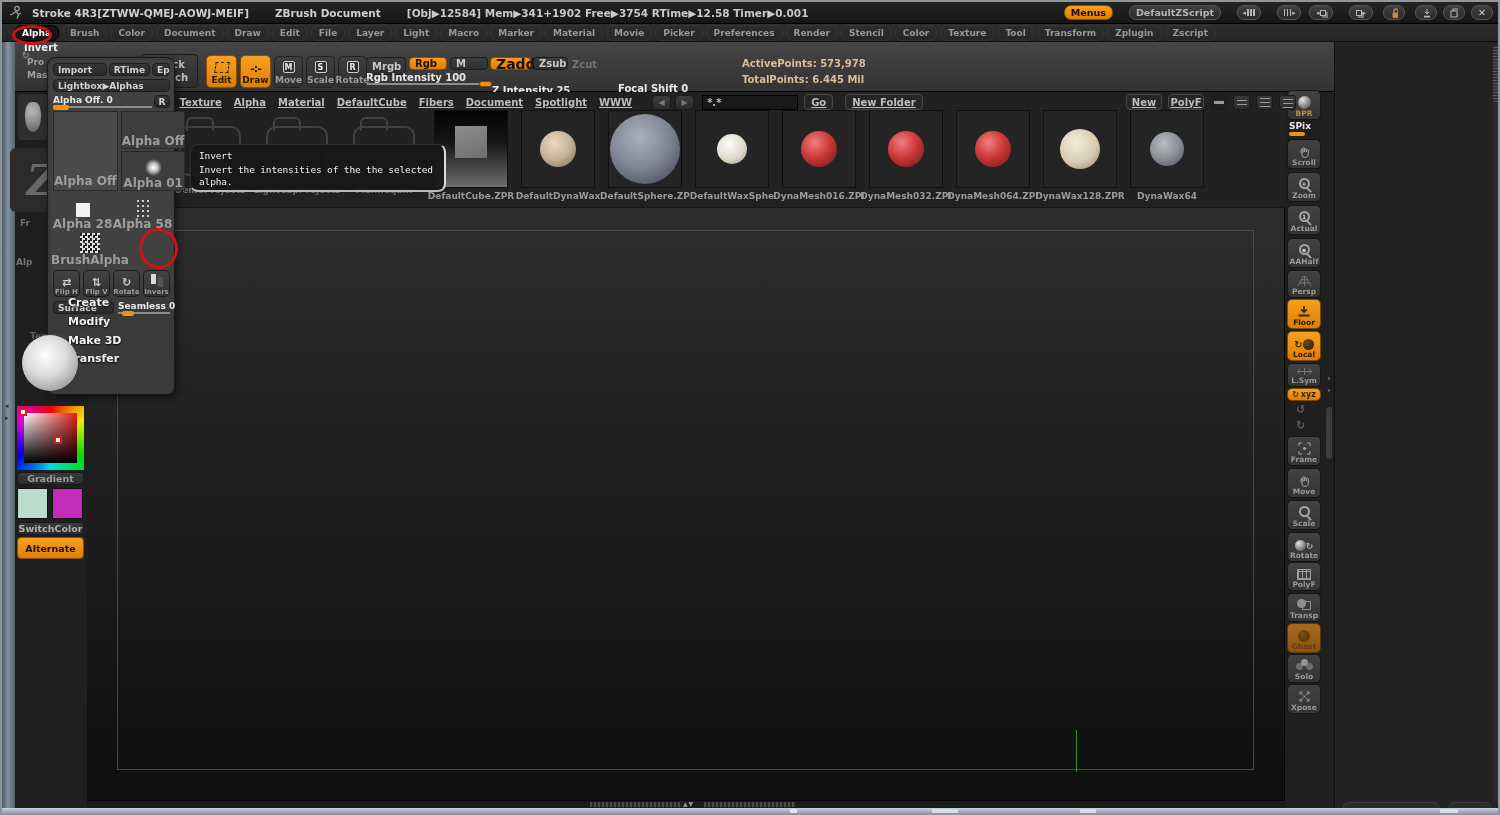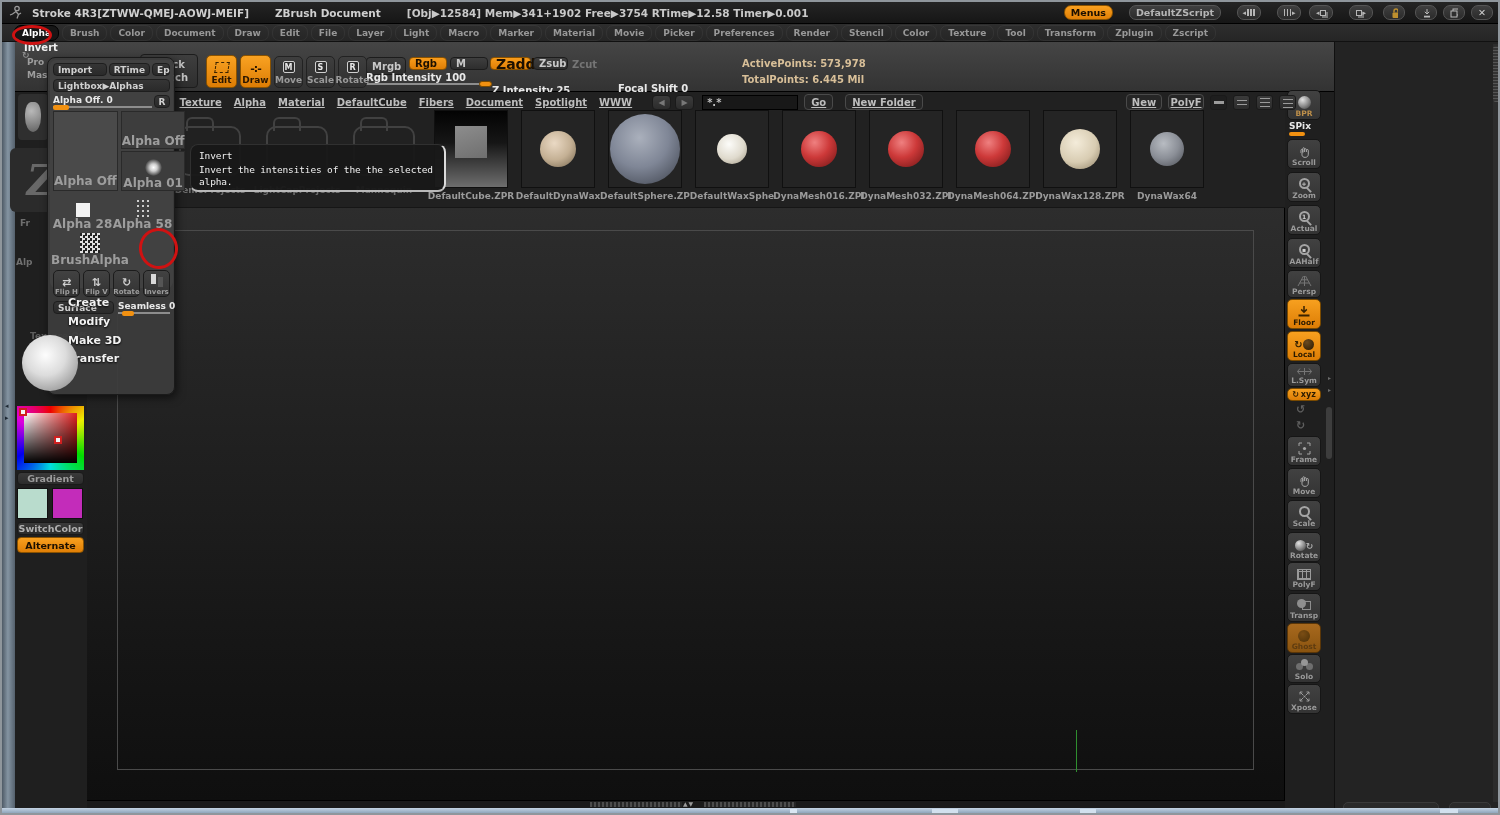--- a/index.html
+++ b/index.html
@@ -370,21 +370,21 @@
 
   <div class="abs pickwrap">
       <div class="satsq"></div>
     </div>
   <div class="abs selbox" style="left:17px;top:406px"></div>
   <div class="abs selbox" style="left:52px;top:434px"></div>
   <div class="abs lshelfbtn" style="left:15px;top:470px;width:67px;height:13px;color:#9d9d9d">Gradient</div>
   <div class="abs swatch" style="left:15px;top:486px;width:31px;height:31px;background:#b9dccd"></div>
   <div class="abs swatch" style="left:50px;top:486px;width:31px;height:31px;background:#c32cba"></div>
   <div class="abs lshelfbtn" style="left:15px;top:520px;width:67px;height:13px">SwitchColor</div>
-  <div class="abs lshelfbtn" style="left:15px;top:535px;width:67px;height:16px;background:linear-gradient(#f9a01f,#e07f06);color:#1d1000;border-color:#8a5200">Alternate</div>
+  <div class="abs lshelfbtn" style="left:15px;top:535px;width:67px;height:22px;background:linear-gradient(#f9a01f,#e07f06);color:#1d1000;border-color:#8a5200">Alternate</div>
 
   <div class="abs" style="left:22px;top:40px;font-size:10px;color:#f0f0f0;z-index:7">Invert</div>
   <div class="abs" style="left:20px;top:48px;font-size:9px;color:#8d8d8d;z-index:7">↻</div>
   <div class="abs apanel">
     <div class="acard">
       <div class="arow">
         <span class="abtn" style="width:57px">Import</span>
         <span class="abtn" style="width:42px">RTime</span>
         <span class="abtn" style="width:18px">Ep</span>
       </div>

